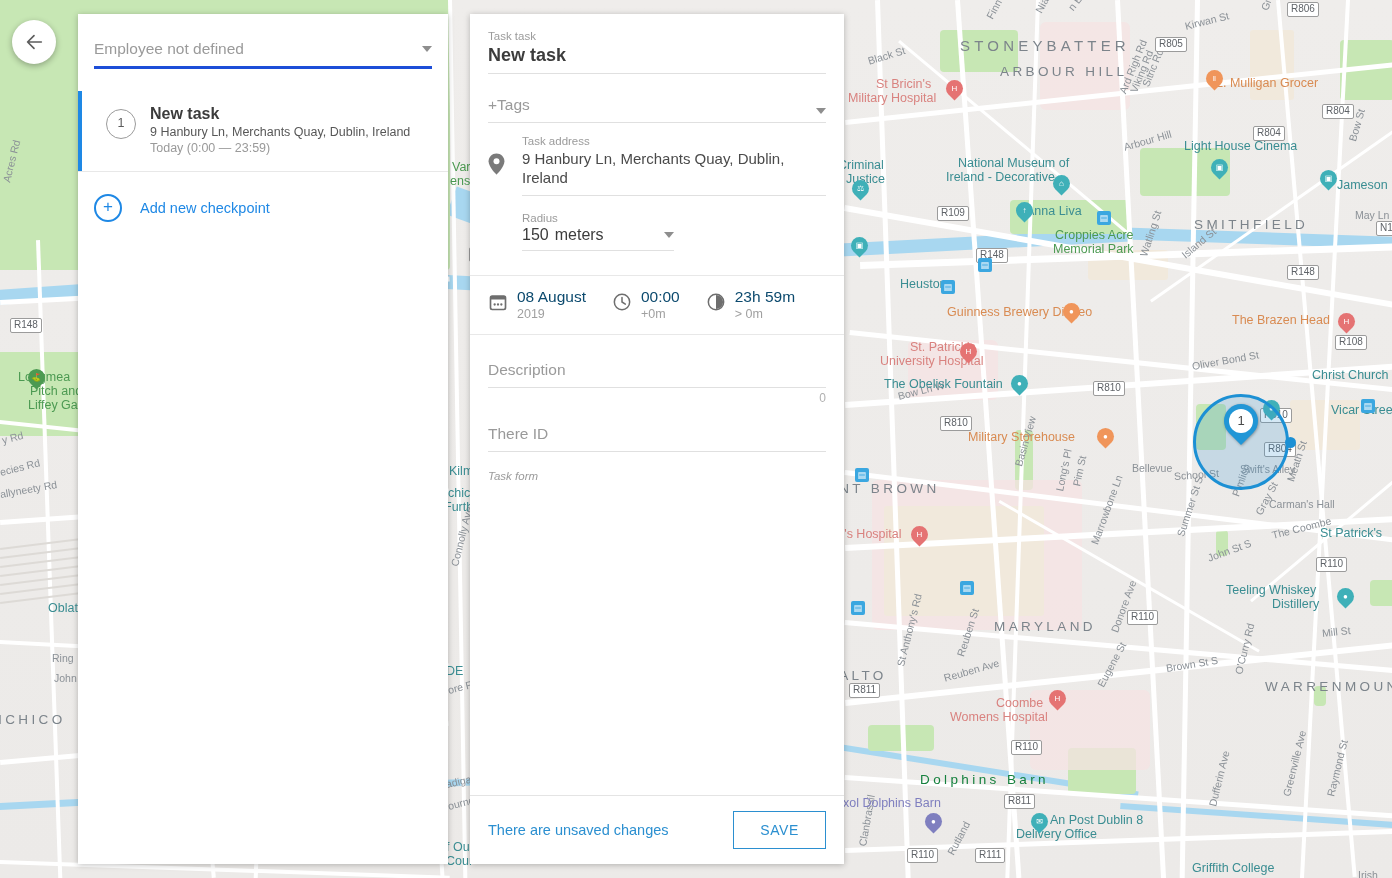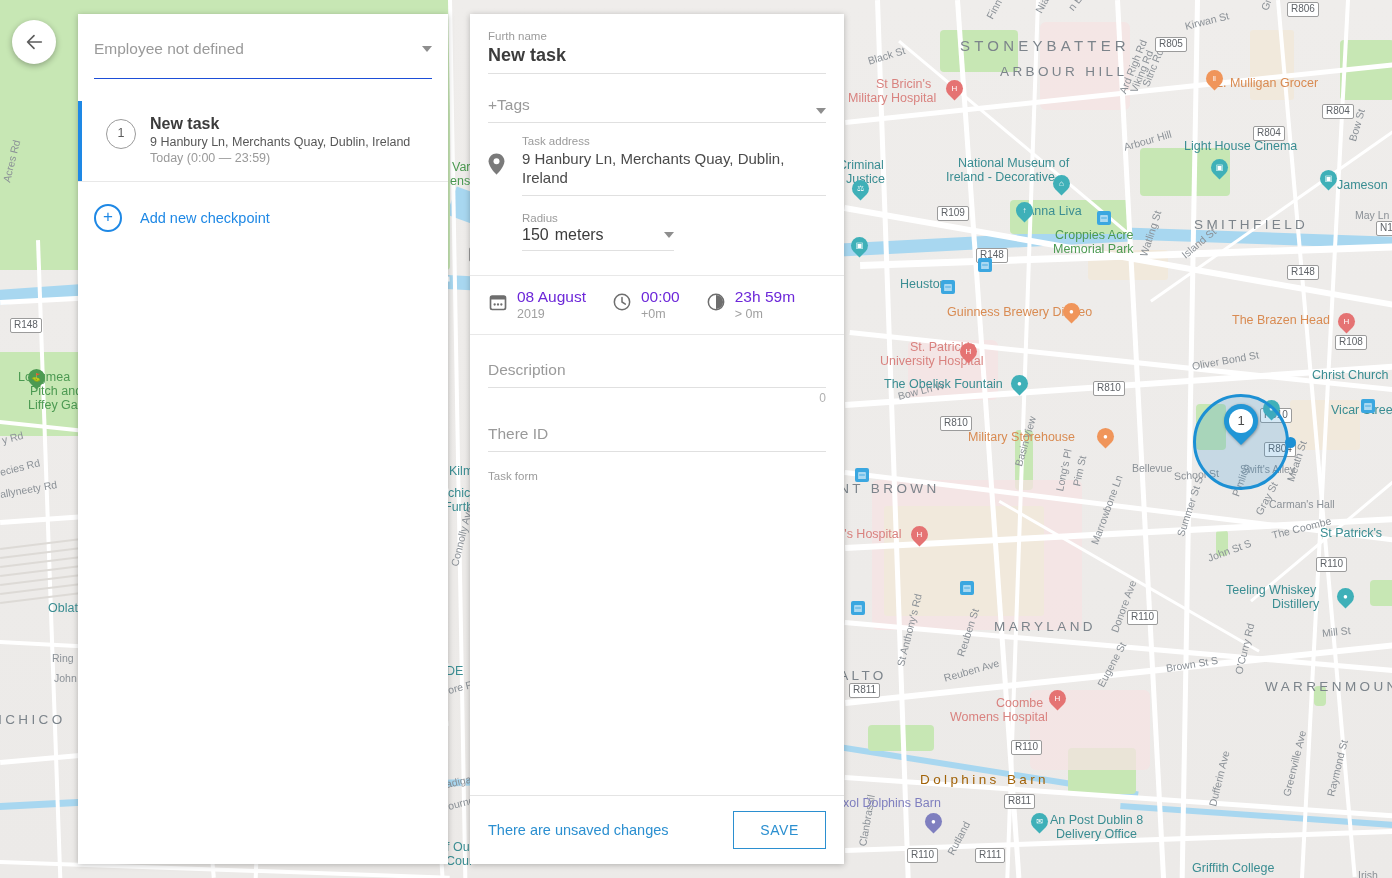--- a/index.html
+++ b/index.html
@@ -21,21 +21,21 @@
   .water{position:absolute;background:#a8d7f0;}
   .rd{position:absolute;background:#ffffff;transform-origin:0 0;}
   .rail{position:absolute;background:#dddad6;transform-origin:0 0;}
 
   .lbl{position:absolute;color:#6b7277;font-size:11px;white-space:nowrap;
        transform-origin:0 50%;font-family:"Liberation Sans",sans-serif;}
   .lbl.street{font-size:10.5px;color:#8b9197;}
   .hood{position:absolute;color:#7c848b;font-size:15px;letter-spacing:4.2px;
         font-weight:400;white-space:nowrap;}
   .hood.sm{font-size:13.5px;letter-spacing:3.4px;}
-  .hood.lt{color:#a16207;}
+  .hood.lt{color:#15803d;}
   .poi{position:absolute;font-size:12.5px;white-space:nowrap;}
   .poi.teal{color:#3a8d92;}
   .poi.red{color:#d9827f;}
   .poi.orange{color:#d98b52;}
   .poi.green{color:#4c9a52;}
   .poi.purple{color:#7f7fbf;}
   .shield{position:absolute;border:1px solid #9b9b9b;background:#fff;
     border-radius:2px;font-size:10px;color:#5f6368;padding:0px 3px 1px;
     line-height:12px;}
   .mk{position:absolute;width:17px;height:23px;}
@@ -64,22 +64,22 @@
     border-radius:50%;background:#fff;box-shadow:0 2px 6px rgba(0,0,0,.3);
     display:flex;align-items:center;justify-content:center;cursor:pointer;z-index:40;}
 
   
   .panel{position:absolute;background:#fff;box-shadow:0 1px 6px rgba(0,0,0,.25);z-index:30;}
   #left-panel{left:78px;top:14px;width:370px;height:850px;}
   #right-panel{left:470px;top:14px;width:374px;height:850px;
     display:flex;flex-direction:column;}
 
   
-  .employee-row{margin:26px 16px 0 16px;padding-bottom:20px;
-    border-bottom:1px solid #1d4ed8;display:flex;align-items:center;}
+  .employee-row{margin:26px 16px 0 16px;padding-bottom:8px;
+    border-bottom:3px solid #1d4ed8;display:flex;align-items:center;}
   .employee-row .val{flex:1;color:#9a9a9a;font-size:15.5px;}
   .caret{width:0;height:0;border-left:5px solid transparent;
     border-right:5px solid transparent;border-top:6px solid #8e8e8e;}
 
   .checkpoint{position:relative;margin-top:22px;padding:14px 16px 16px 16px;
     border-bottom:1px solid #e8e8e8;display:flex;cursor:pointer;}
   .checkpoint:before{content:"";position:absolute;left:0;top:0;bottom:0;width:4px;
     background:#1e88e5;}
   .cp-badge{width:28px;height:28px;border-radius:50%;border:1px solid #9b9b9b;
     color:#5c5c5c;font-size:12.5px;line-height:27px;text-align:center;
@@ -115,30 +115,30 @@
   .radius-label{font-size:11.5px;color:#9b9b9b;margin-top:16px;}
   .radius-row{display:flex;align-items:center;padding-bottom:6px;
     border-bottom:1px solid #e0e0e0;width:152px;margin-top:2px;}
   .radius-num{font-size:16px;color:#3c3c3c;margin-right:6px;}
   .radius-unit{font-size:16px;color:#3c3c3c;flex:1;}
 
   .dt-row{display:flex;margin-top:24px;border-top:1px solid #e8e8e8;
     border-bottom:1px solid #e8e8e8;padding:12px 0 12px 18px;}
   .dt-item{display:flex;align-items:flex-start;margin-right:26px;cursor:pointer;}
   .dt-ico{width:20px;height:20px;margin:4px 9px 0 0;flex:0 0 auto;}
-  .dt-main{font-size:15.5px;color:#6d28d9;line-height:18px;}
+  .dt-main{font-size:15.5px;color:#0c4a6e;line-height:18px;}
   .dt-sub{font-size:12.5px;color:#a0a0a0;line-height:16px;}
 
   .ph-field{margin:0 18px;padding-top:26px;}
   .ph-text{font-size:15.5px;color:#9a9a9a;padding-bottom:8px;
     border-bottom:1px solid #e0e0e0;}
   .counter{text-align:right;font-size:12px;color:#b0b0b0;
     margin:3px 18px 0;}
 
-  .taskform{margin:18px 18px 10px;}
+  .taskform{margin:18px 18px 10px;font-style:italic;}
   .tf-label{font-size:11.5px;color:#9b9b9b;margin-bottom:2px;}
   .tf-row{display:flex;align-items:center;padding-bottom:7px;
     border-bottom:1px solid #e0e0e0;}
   .tf-val{flex:1;font-size:15.5px;color:#4a4a4a;}
 
   .footer{border-top:1px solid #e4e4e4;height:68px;display:flex;
     align-items:center;padding:0 18px;}
   .unsaved{flex:1;color:#2b8fd0;font-size:14.5px;}
   .save-btn{border:1px solid #2b8fd0;color:#2b8fd0;background:#fff;
     font-size:14px;letter-spacing:.6px;padding:10px 26px;cursor:pointer;
@@ -315,21 +315,21 @@
       <div class="poi teal" style="left: 1331px; top: 403px;">Vicar Street</div>
       <div class="poi orange" style="left: 968px; top: 430px;">Military Storehouse</div>
       <div class="poi red" style="left: 838px; top: 527px;">s's Hospital</div>
       <div class="poi teal" style="left: 1226px; top: 583px;">Teeling Whiskey</div>
       <div class="poi teal" style="left: 1272px; top: 597px;">Distillery</div>
       <div class="poi teal" style="left: 1320px; top: 526px;">St Patrick's</div>
       <div class="poi red" style="left: 996px; top: 696px;">Coombe</div>
       <div class="poi red" style="left: 950px; top: 710px;">Womens Hospital</div>
       <div class="poi purple" style="left: 836px; top: 796px;">axol Dolphins Barn</div>
       <div class="poi teal" style="left: 1050px; top: 813px;">An Post Dublin 8</div>
-      <div class="poi teal" style="left: 1056px; top: 827px;">Delivery Office</div>
+      <div class="poi teal" style="left: 1016px; top: 827px;">Delivery Office</div>
       <div class="poi teal" style="left: 1192px; top: 861px;">Griffith College</div>
       <div class="poi green" style="left: 18px; top: 370px;">Longmea</div>
       <div class="poi green" style="left: 30px; top: 384px;">Pitch and</div>
       <div class="poi green" style="left: 28px; top: 398px;">Liffey Ga</div>
       <div class="poi teal" style="left: 48px; top: 601px;">Oblate</div>
       <div class="poi teal" style="left: 449px; top: 464px;">Kilm</div>
       <div class="poi teal" style="left: 441px; top: 486px;">nchic</div>
       <div class="poi teal" style="left: 444px; top: 500px;">Furth</div>
       <div class="poi teal" style="left: 446px; top: 664px;">DE</div>
       <div class="poi teal" style="left: 446px; top: 840px;">f Ou</div>
@@ -495,21 +495,21 @@
   <div class="addcp">
     <div class="plus">+</div>
     <div class="txt">Add new checkpoint</div>
   </div>
 </div>
 
 <div class="panel" id="right-panel">
   <div class="rp-scroll">
 
     <div class="fld">
-      <div class="fld-label">Furth name</div>
+      <div class="fld-label">Task task</div>
       <div class="fld-value">New task</div>
     </div>
 
     <div class="tags-row">
       <div class="ph">+Tags</div>
       <div class="caret"></div>
     </div>
 
     <div class="addr-block">
       <div class="pin-icon">

